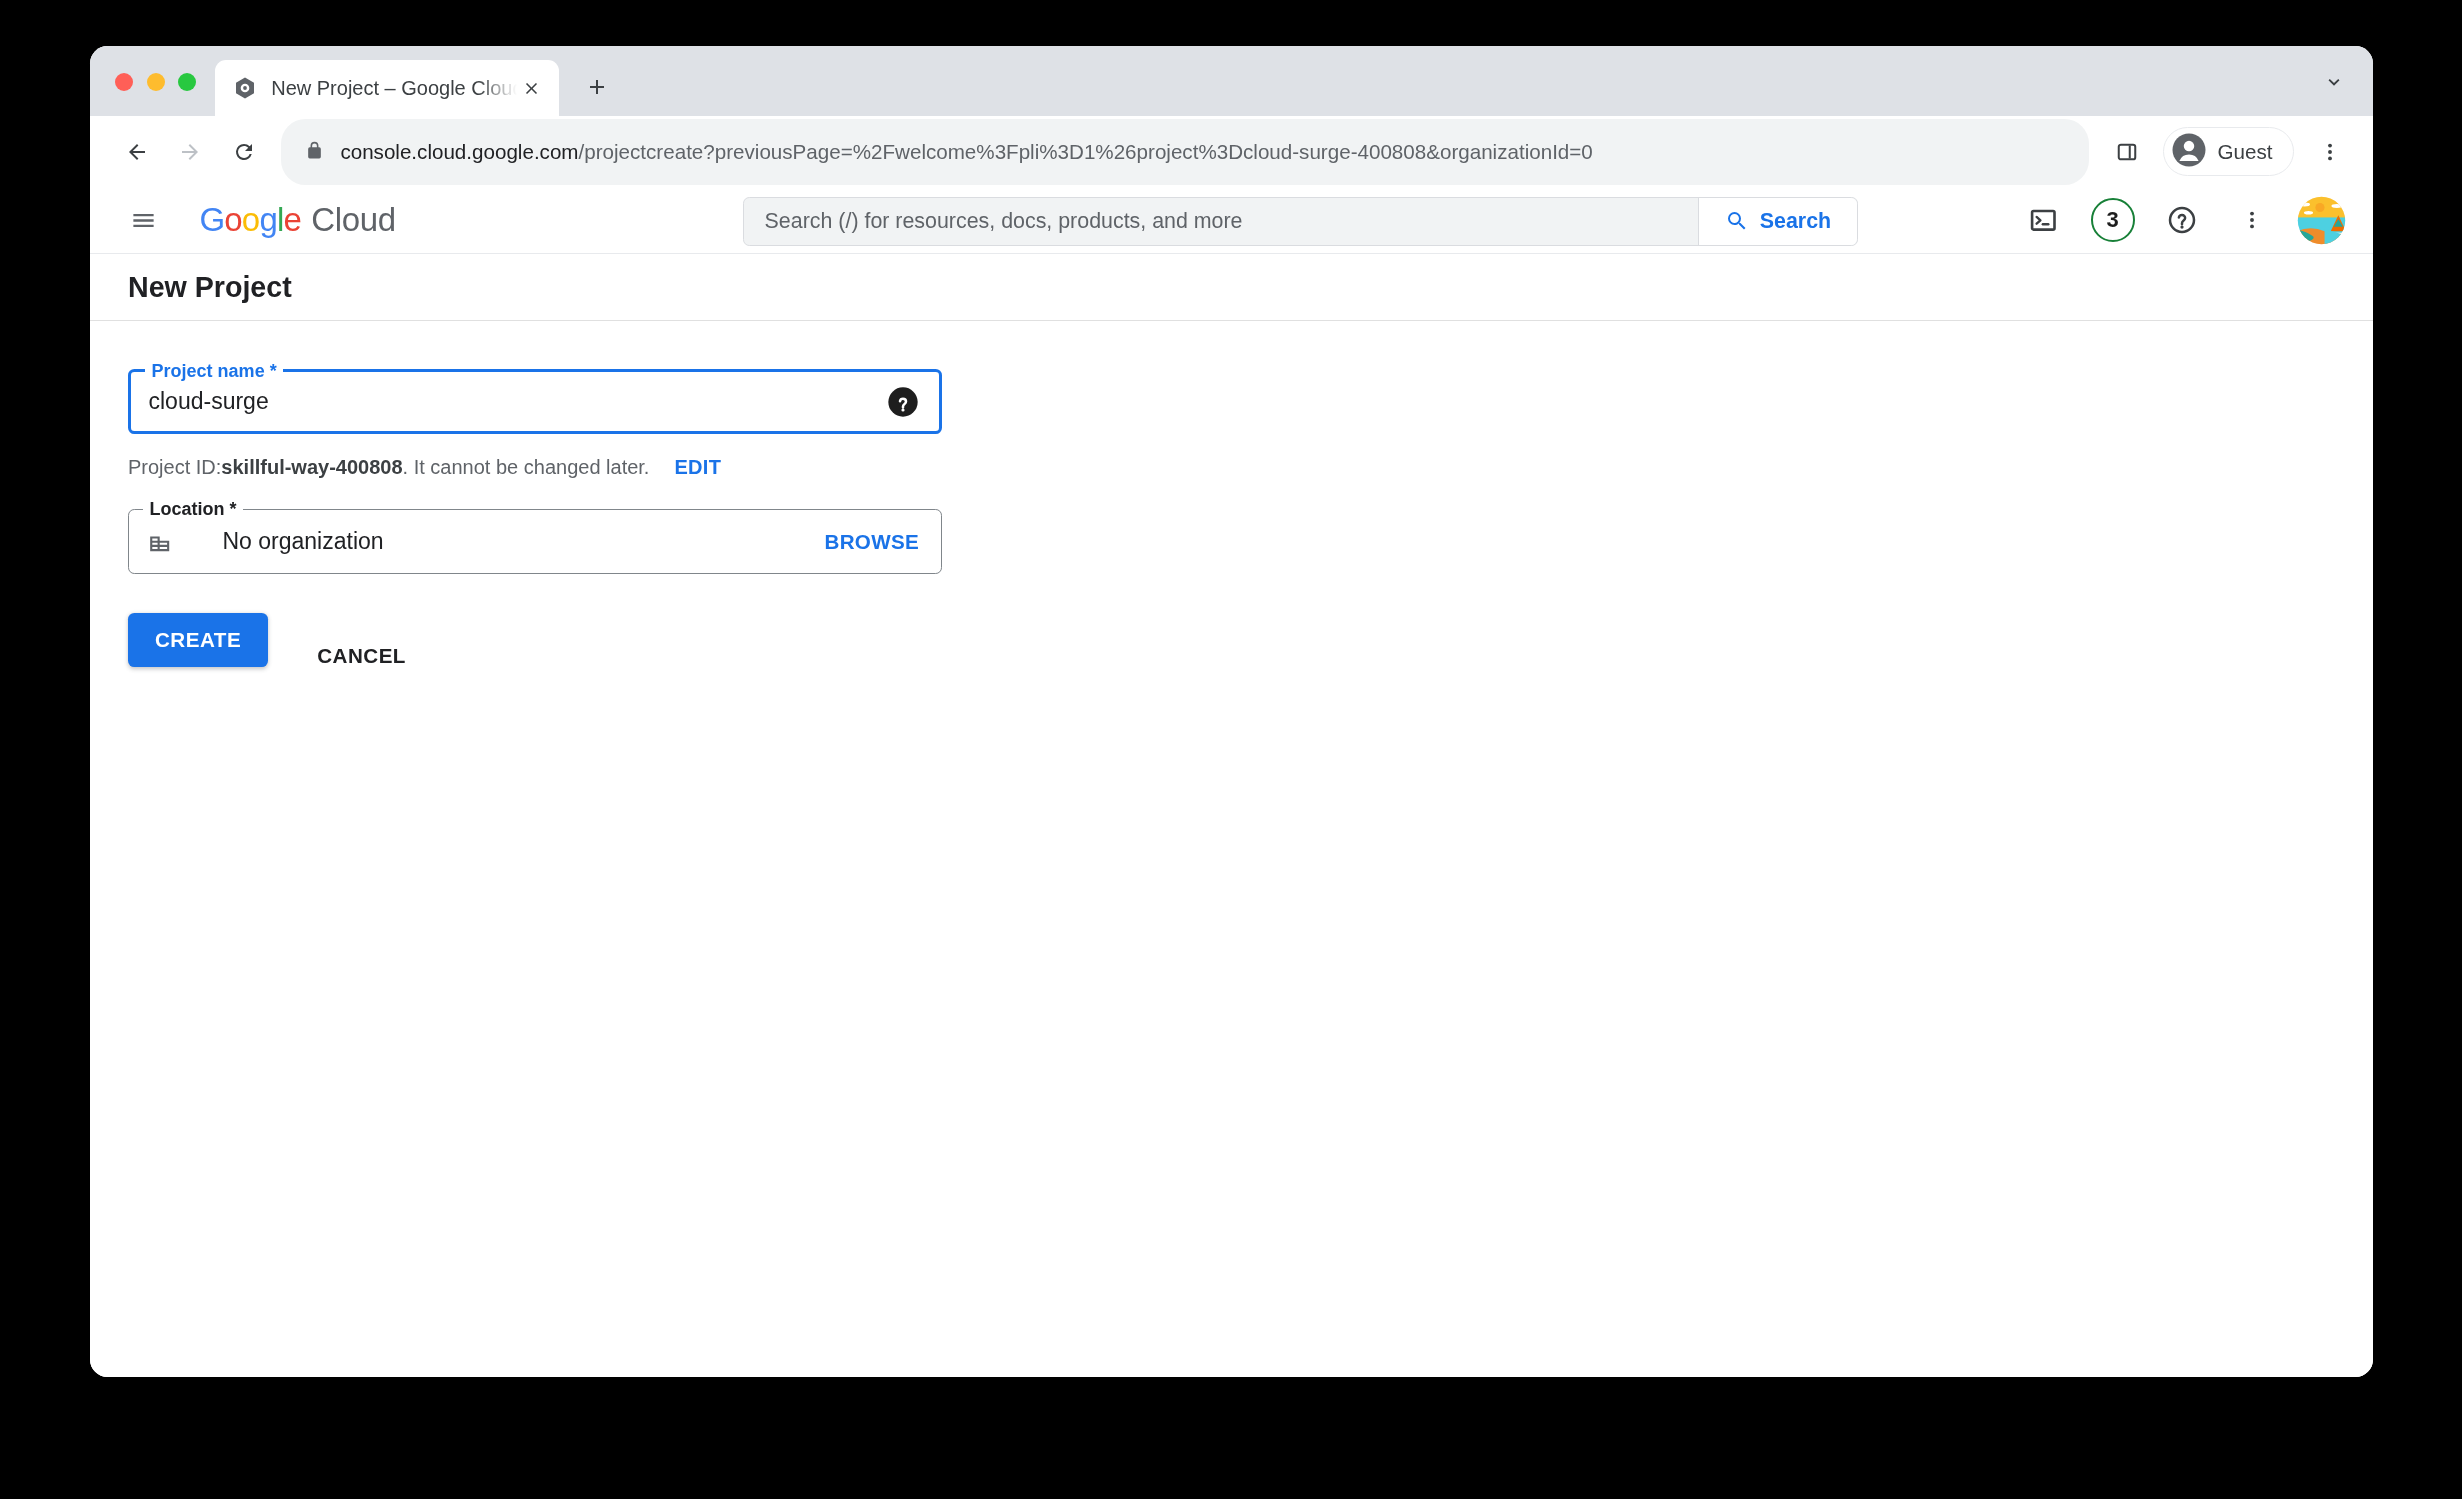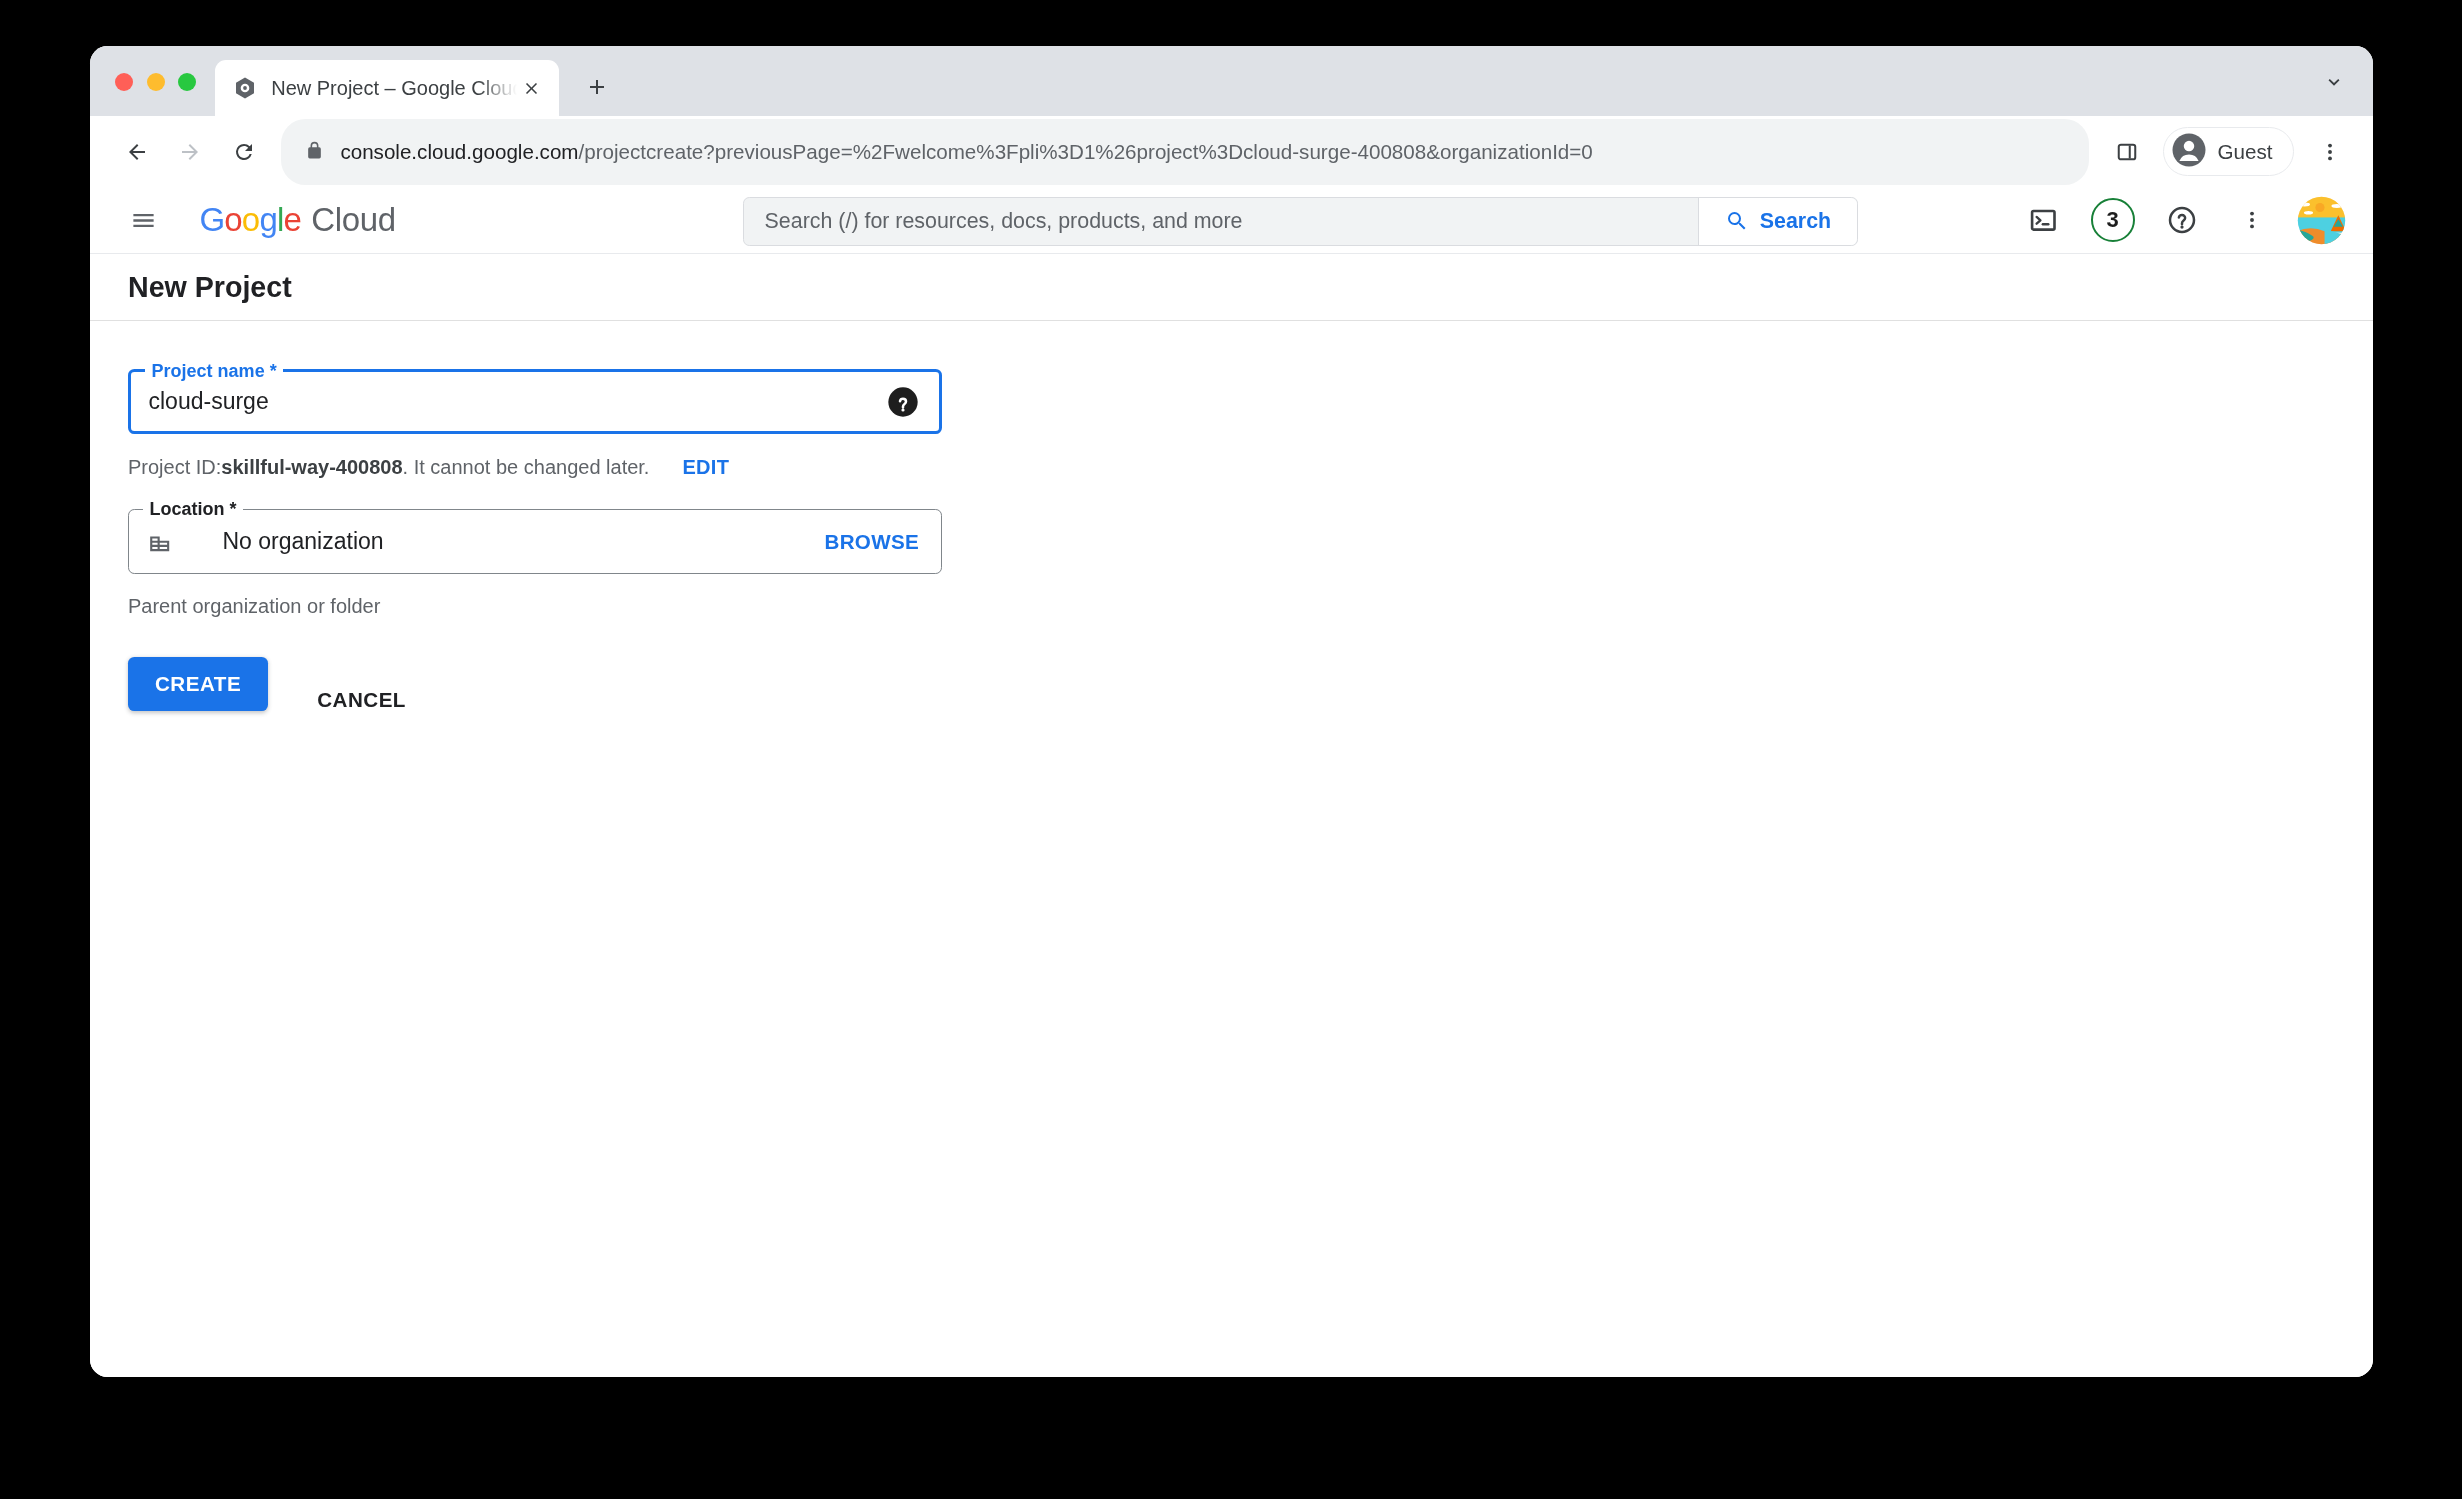--- a/index.html
+++ b/index.html
@@ -275,21 +275,21 @@
     color: #5f6368;
     display: flex;
     align-items: baseline;
     gap: 0;
   }
   #project-id-value { font-weight: bold; color: #3c4043; }
   #project-id-edit {
     color: #1a73e8;
     font-weight: bold;
     font-size: 20px;
-    margin-left: 33px;
+    margin-left: 25px;
     letter-spacing: 0.3px;
   }
 
   #location-field { margin-top: 30px; }
   #org-icon { flex: 0 0 27px; margin-left: 17.5px; display:flex; align-items:center; }
   #location-value {
     flex: 1 1 auto;
     font-size: 23px;
     color: #202124;
     padding-left: 16px;
@@ -540,21 +540,20 @@
         <span class="field-legend normal">Location *</span>
         <span id="org-icon">
           <svg viewBox="0 0 24 24" width="25.4" height="25.4">
             <path d="M3 21V7h9v4h9v10zM5 19h5v-2H5zm0-4h5v-2H5zm0-4h5V9H5zm7 8h7v-2h-7zm0-4h7v-2h-7z" fill="#5f6368"></path>
           </svg>
         </span>
         <span id="location-value">No organization</span>
         <span id="location-browse">BROWSE</span>
       </div>
 
-      <div id="location-hint">Parent organization or folder</div>
 
       <div id="button-row">
         <button id="create-button">CREATE</button>
         <button id="cancel-button">CANCEL</button>
       </div>
     </div>
   </div>
 </div>
 
 

